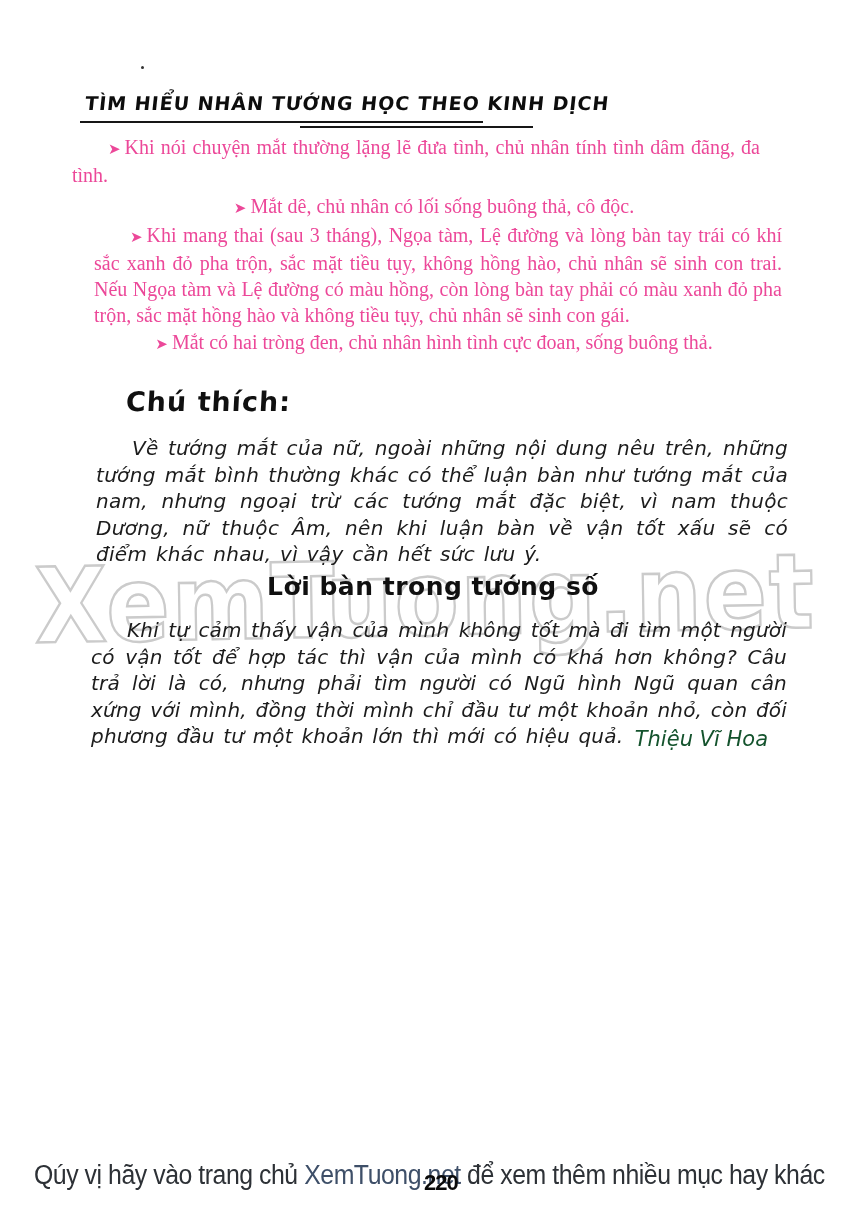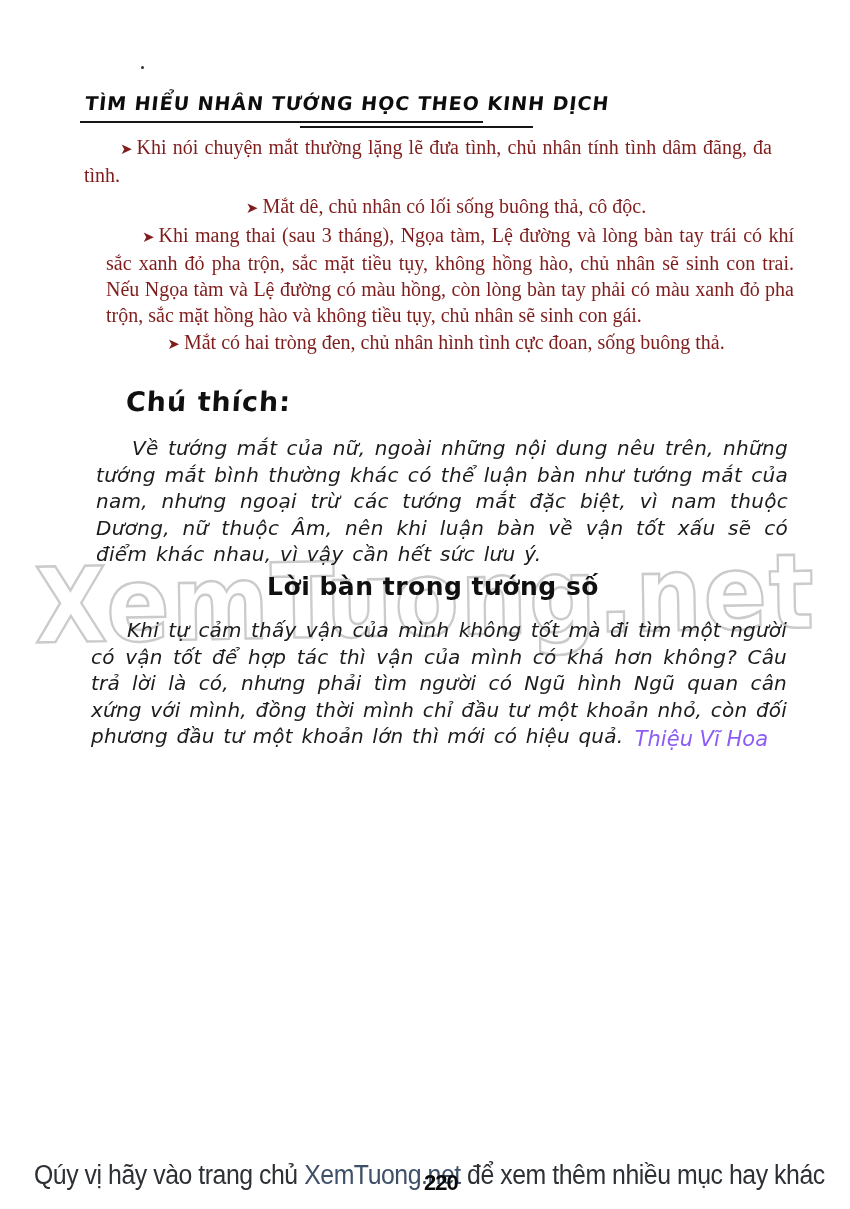--- a/index.html
+++ b/index.html
@@ -20,22 +20,22 @@
     position:absolute;left:84px;top:92px;width:560px;
     font-family:"DejaVu Sans", sans-serif;
     font-weight:bold;font-size:19px;letter-spacing:1px;
     transform:skewX(-6deg);transform-origin:left bottom;
     white-space:nowrap;color:#0d0d0d;
   }
   .underline-1{position:absolute;left:80px;top:121px;width:403px;height:2px;background:#161616;}
   .underline-2{position:absolute;left:300px;top:126px;width:233px;height:2px;background:#161616;}
 
   .body-par{
-    position:absolute;left:84px;width:688px;
-    font-size:20px;line-height:26px;color:#7f1d1d;
+    position:absolute;left:72px;width:688px;
+    font-size:20px;line-height:26px;color:#ec4899;
     text-align:justify;text-indent:36px;margin:0;
   }
   .body-par.single{text-align:center;}
   .arrow{font-size:15px;letter-spacing:4px;}
   .b1{top:134px;}
   .b2{top:193px;}
   .b3{top:222px;margin-left:22px;}
   .b4{top:329px;}
 
   .script-heading{
@@ -59,21 +59,21 @@
   .commentary-body{
     position:absolute;left:84px;top:610px;width:696px;
     font-family:"DejaVu Sans", sans-serif;font-style:italic;
     font-size:20px;line-height:26.5px;color:#1c1c1c;
     text-align:justify;text-indent:36px;margin:7px;letter-spacing:0.2px;
     word-spacing:2px;
   }
   .signature{
     position:absolute;right:82px;top:727px;
     font-family:"DejaVu Sans", sans-serif;font-style:italic;
-    font-size:21px;color:#8b5cf6;
+    font-size:21px;color:#14532d;
   }
   .watermark{
     position:absolute;left:50%;top:538px;z-index:1;
     transform:translateX(-50%) scaleX(0.9) rotate(-1deg);
     font-family:"DejaVu Sans", sans-serif;font-weight:bold;
     font-size:104px;white-space:nowrap;
     color:rgba(255,255,255,0.25);
     -webkit-text-stroke:2.5px #cbcbcb;
     letter-spacing:2px;pointer-events:none;
   }

